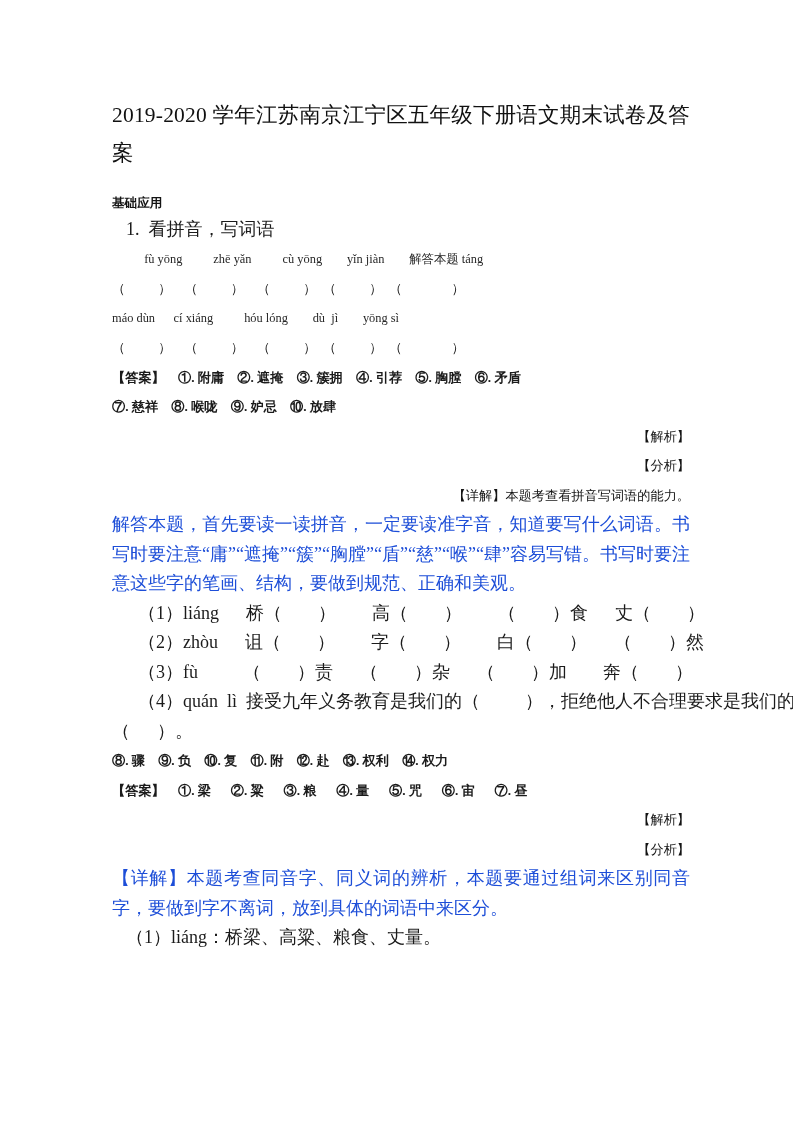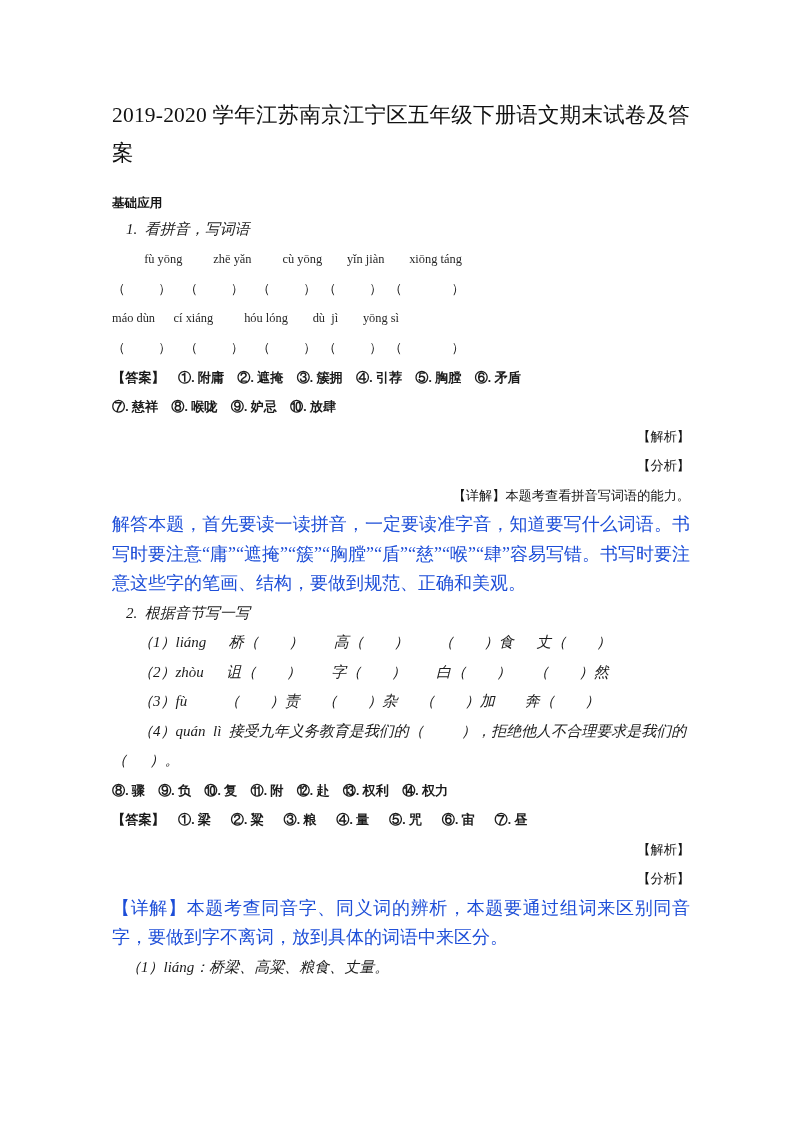--- a/index.html
+++ b/index.html
@@ -47,25 +47,24 @@
     text-justify: inter-ideograph;
   }
   .section-head {
     font-size: 12.6px;
     line-height: 24px;
     font-weight: bold;
     color: #141414;
     margin-top: 19px;
   }
   .qline {
-    font-size: 15px;
+    font-size: 18px;
     line-height: 29.5px;
     white-space: pre;
     color: #1b1b1b;
-    font-style: italic;
   }
   .pinyin-row {
     font-size: 12.4px;
     line-height: 29.5px;
     white-space: pre;
     font-family: "Liberation Serif", "DejaVu Serif", serif;
     color: #262626;
   }
   .paren-row {
     font-size: 13.2px;
@@ -94,35 +93,34 @@
 
 <div class="page">
   <div class="content">
 
     <h1 class="doc-title">2019-2020 学年江苏南京江宁区五年级下册语文期末试卷及答案</h1>
 
     <div class="section-head">基础应用</div>
 
     <div class="qline indent1">1.  看拼音，写词语</div>
 
-    <div class="pinyin-row indent2">  fù yōng          zhē yǎn          cù yōng        yǐn jiàn        xiōng táng</div>
+    <div class="pinyin-row indent2">  fù yōng          zhē yǎn          cù yōng        yǐn jiàn        解答本题 táng</div>
     <div class="paren-row">（          ）    （          ）    （          ）  （          ）  （               ）</div>
 
     <div class="pinyin-row">máo dùn      cí xiáng          hóu lóng        dù  jì        yōng sì</div>
     <div class="paren-row">（          ）    （          ）    （          ）  （          ）  （               ）</div>
 
     <div class="ans-row">【答案】    ①. 附庸    ②. 遮掩    ③. 簇拥    ④. 引荐    ⑤. 胸膛    ⑥. 矛盾</div>
     <div class="ans-row">⑦. 慈祥    ⑧. 喉咙    ⑨. 妒忌    ⑩. 放肆</div>
 
     <div class="tag">【解析】</div>
     <div class="tag">【分析】</div>
     <div class="tag">【详解】本题考查看拼音写词语的能力。</div>
     <div class="para">解答本题，首先要读一读拼音，一定要读准字音，知道要写什么词语。书写时要注意“庸”“遮掩”“簇”“胸膛”“盾”“慈”“喉”“肆”容易写错。书写时要注意这些字的笔画、结构，要做到规范、正确和美观。</div>
 
-    <div class="qline indent1">2.  根据音节写一写</div>
 
     <div class="qline indent2">（1）liáng      桥（        ）        高（        ）        （        ）食      丈（        ）</div>
     <div class="qline indent2">（2）zhòu      诅（        ）        字（        ）        白（        ）      （        ）然</div>
     <div class="qline indent2">（3）fù          （        ）责      （        ）杂      （        ）加        奔（        ）</div>
     <div class="qline indent2">（4）quán  lì  接受九年义务教育是我们的（          ），拒绝他人不合理要求是我们的</div>
     <div class="qline">（      ）。</div>
 
     <div class="ans-row">⑧. 骤    ⑨. 负    ⑩. 复    ⑪. 附    ⑫. 赴    ⑬. 权利    ⑭. 权力</div>
     <div class="ans-row">【答案】    ①. 梁      ②. 粱      ③. 粮      ④. 量      ⑤. 咒      ⑥. 宙      ⑦. 昼</div>
 

